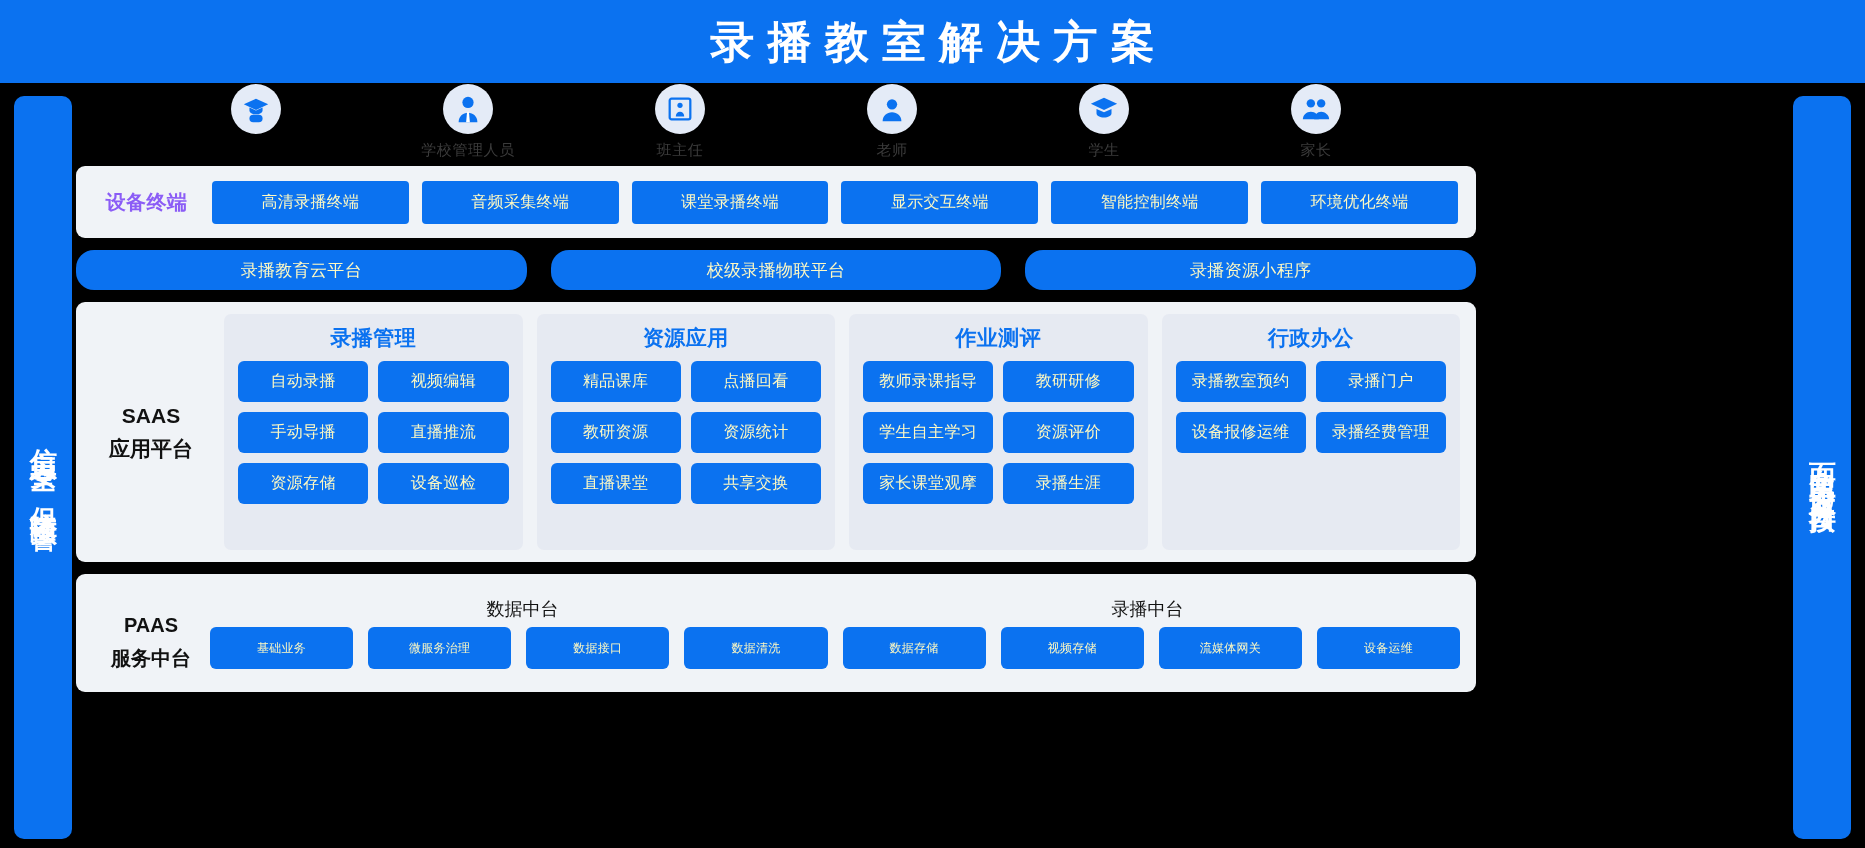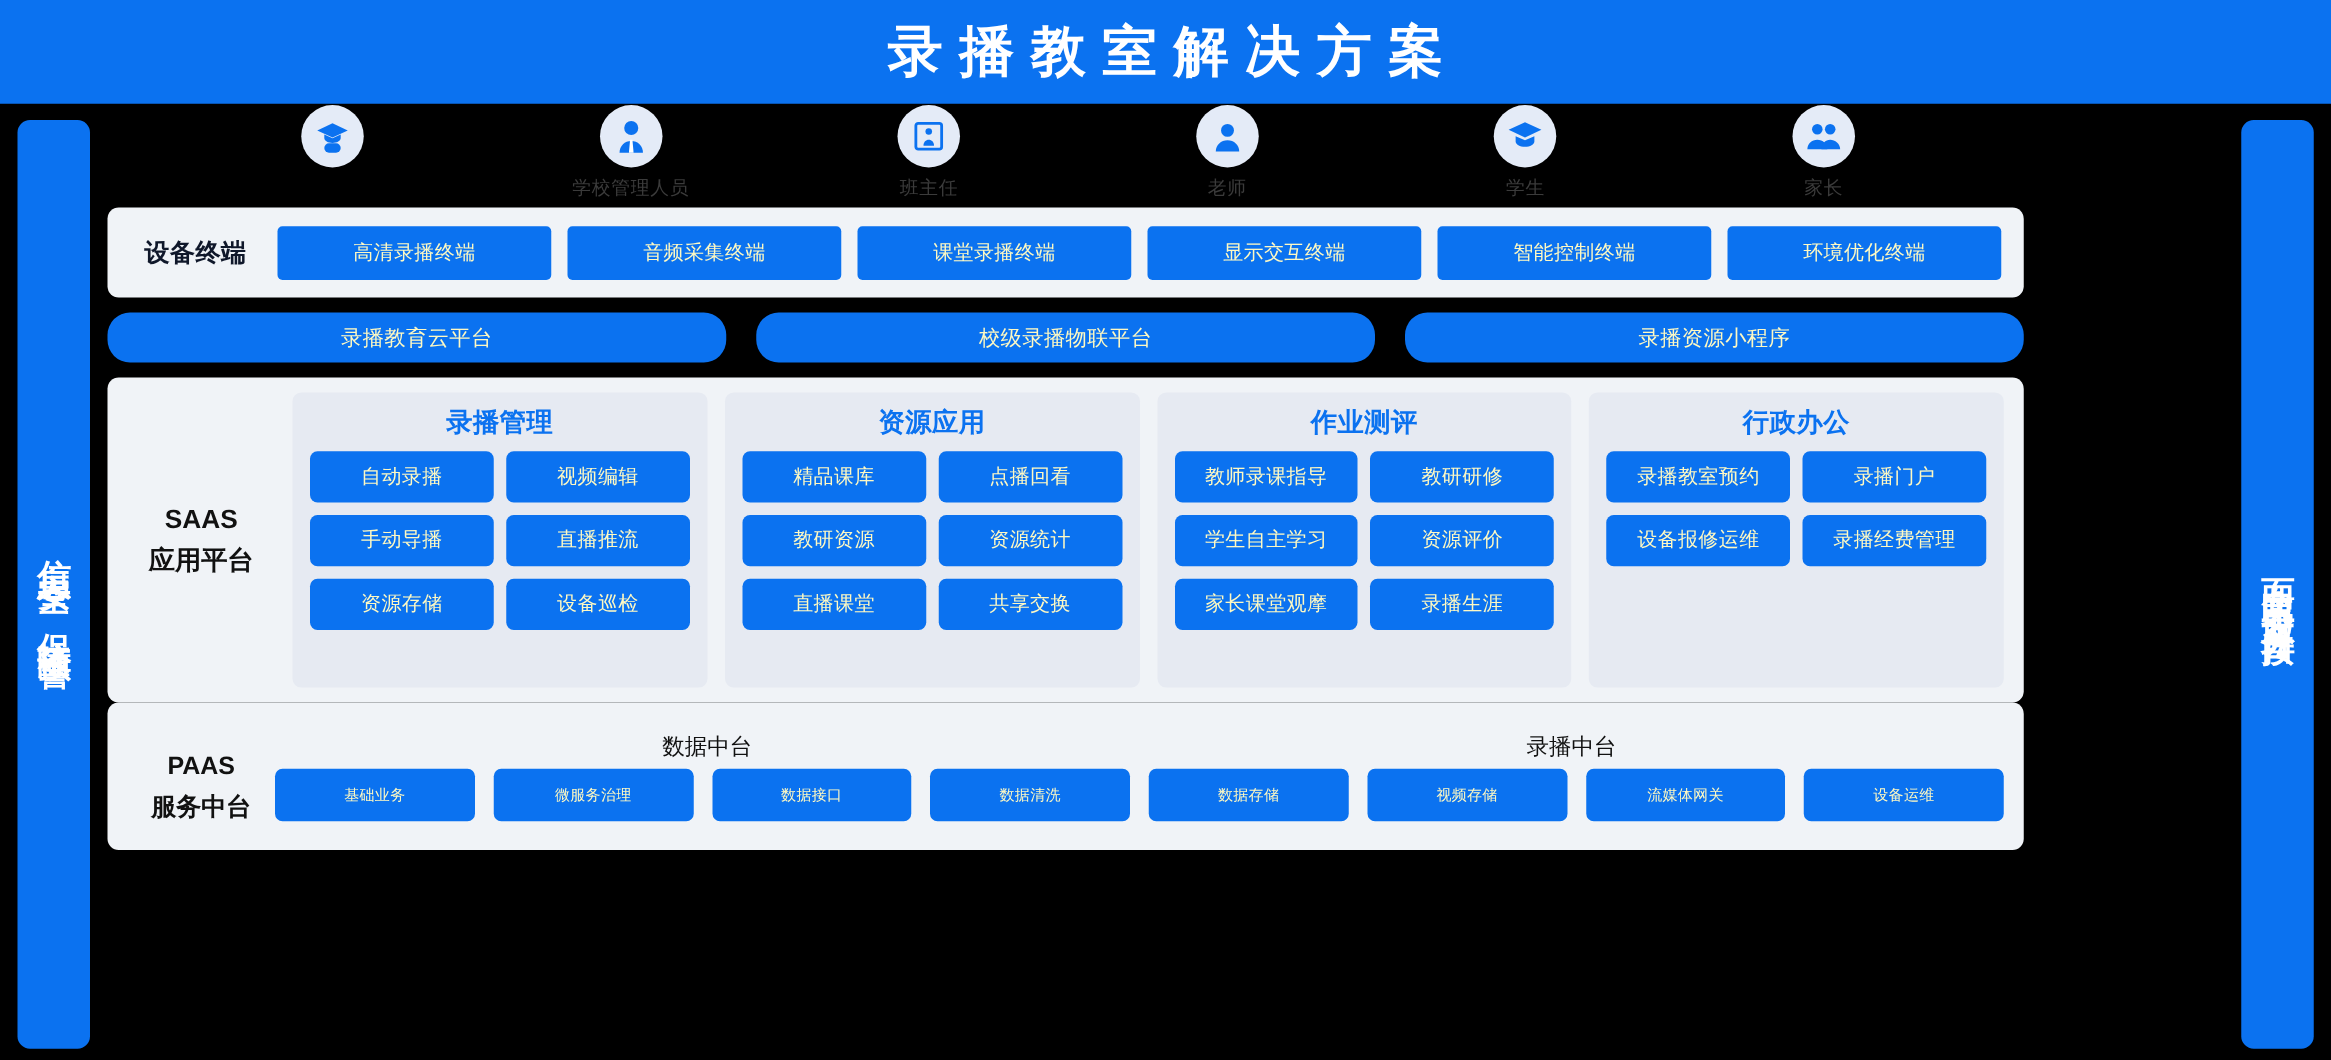--- a/index.html
+++ b/index.html
@@ -30,21 +30,21 @@
   .sidebar.left{left:14px;}
   .sidebar.right{right:14px;}
   .vtext{
     writing-mode:vertical-rl;text-orientation:upright;
     font-size:27px;font-weight:bold;letter-spacing:.22em;
     line-height:1.15;color:#fff;white-space:pre;text-align:center;
   }
 
   
   .content{
-    position:absolute;left:86px;top:84px;width:1533px;height:756px;
+    position:absolute;left:76px;top:84px;width:1400px;height:756px;
   }
 
   
   .roles{
     display:flex;justify-content:space-between;align-items:flex-start;
     padding:0 90px 0 110px;height:80px;box-sizing:border-box;
   }
   .role{width:140px;display:flex;flex-direction:column;align-items:center;}
   .role-ico{
     width:50px;height:50px;border-radius:50%;
@@ -58,21 +58,21 @@
 
   
   .panel{background:#F0F3F7;border-radius:9px;}
 
   
   .devices{
     margin-top:2px;height:72px;display:flex;align-items:center;
     padding:0 18px;gap:13px;
   }
   .row-label{
-    color:#0f172a;font-size:20px;font-weight:bold;white-space:nowrap;
+    color:#8b5cf6;font-size:20px;font-weight:bold;white-space:nowrap;
     flex:0 0 auto;width:105px;text-align:center;letter-spacing:.02em;
   }
   .btn{
     background:#0B72F0;color:#fef9c3;border:0;border-radius:4px;
     font-family:inherit;font-size:16px;letter-spacing:.02em;
     display:flex;align-items:center;justify-content:center;
     white-space:nowrap;cursor:default;
   }
   .devices .btn{flex:1 1 0;height:43px;}
 
@@ -100,21 +100,21 @@
     letter-spacing:.02em;
   }
   .group-grid{
     display:grid;grid-template-columns:1fr 1fr;gap:10px;
     width:100%;
   }
   .group-grid .btn{height:41px;border-radius:6px;font-size:16px;}
 
   
   .paas{
-    margin-top:0;height:118px;display:flex;align-items:center;
+    margin-top:12px;height:118px;display:flex;align-items:center;
     padding:0 16px;box-sizing:border-box;position:relative;
   }
   .paas-label{
     flex:0 0 118px;display:flex;flex-direction:column;
     align-items:center;justify-content:center;gap:6px;
     color:#111;font-size:20px;font-weight:bold;line-height:1.35;
     margin-top:18px;
   }
   .paas-main{flex:1 1 auto;display:flex;flex-direction:column;}
   .paas-heads{display:flex;margin-bottom:6px;}

